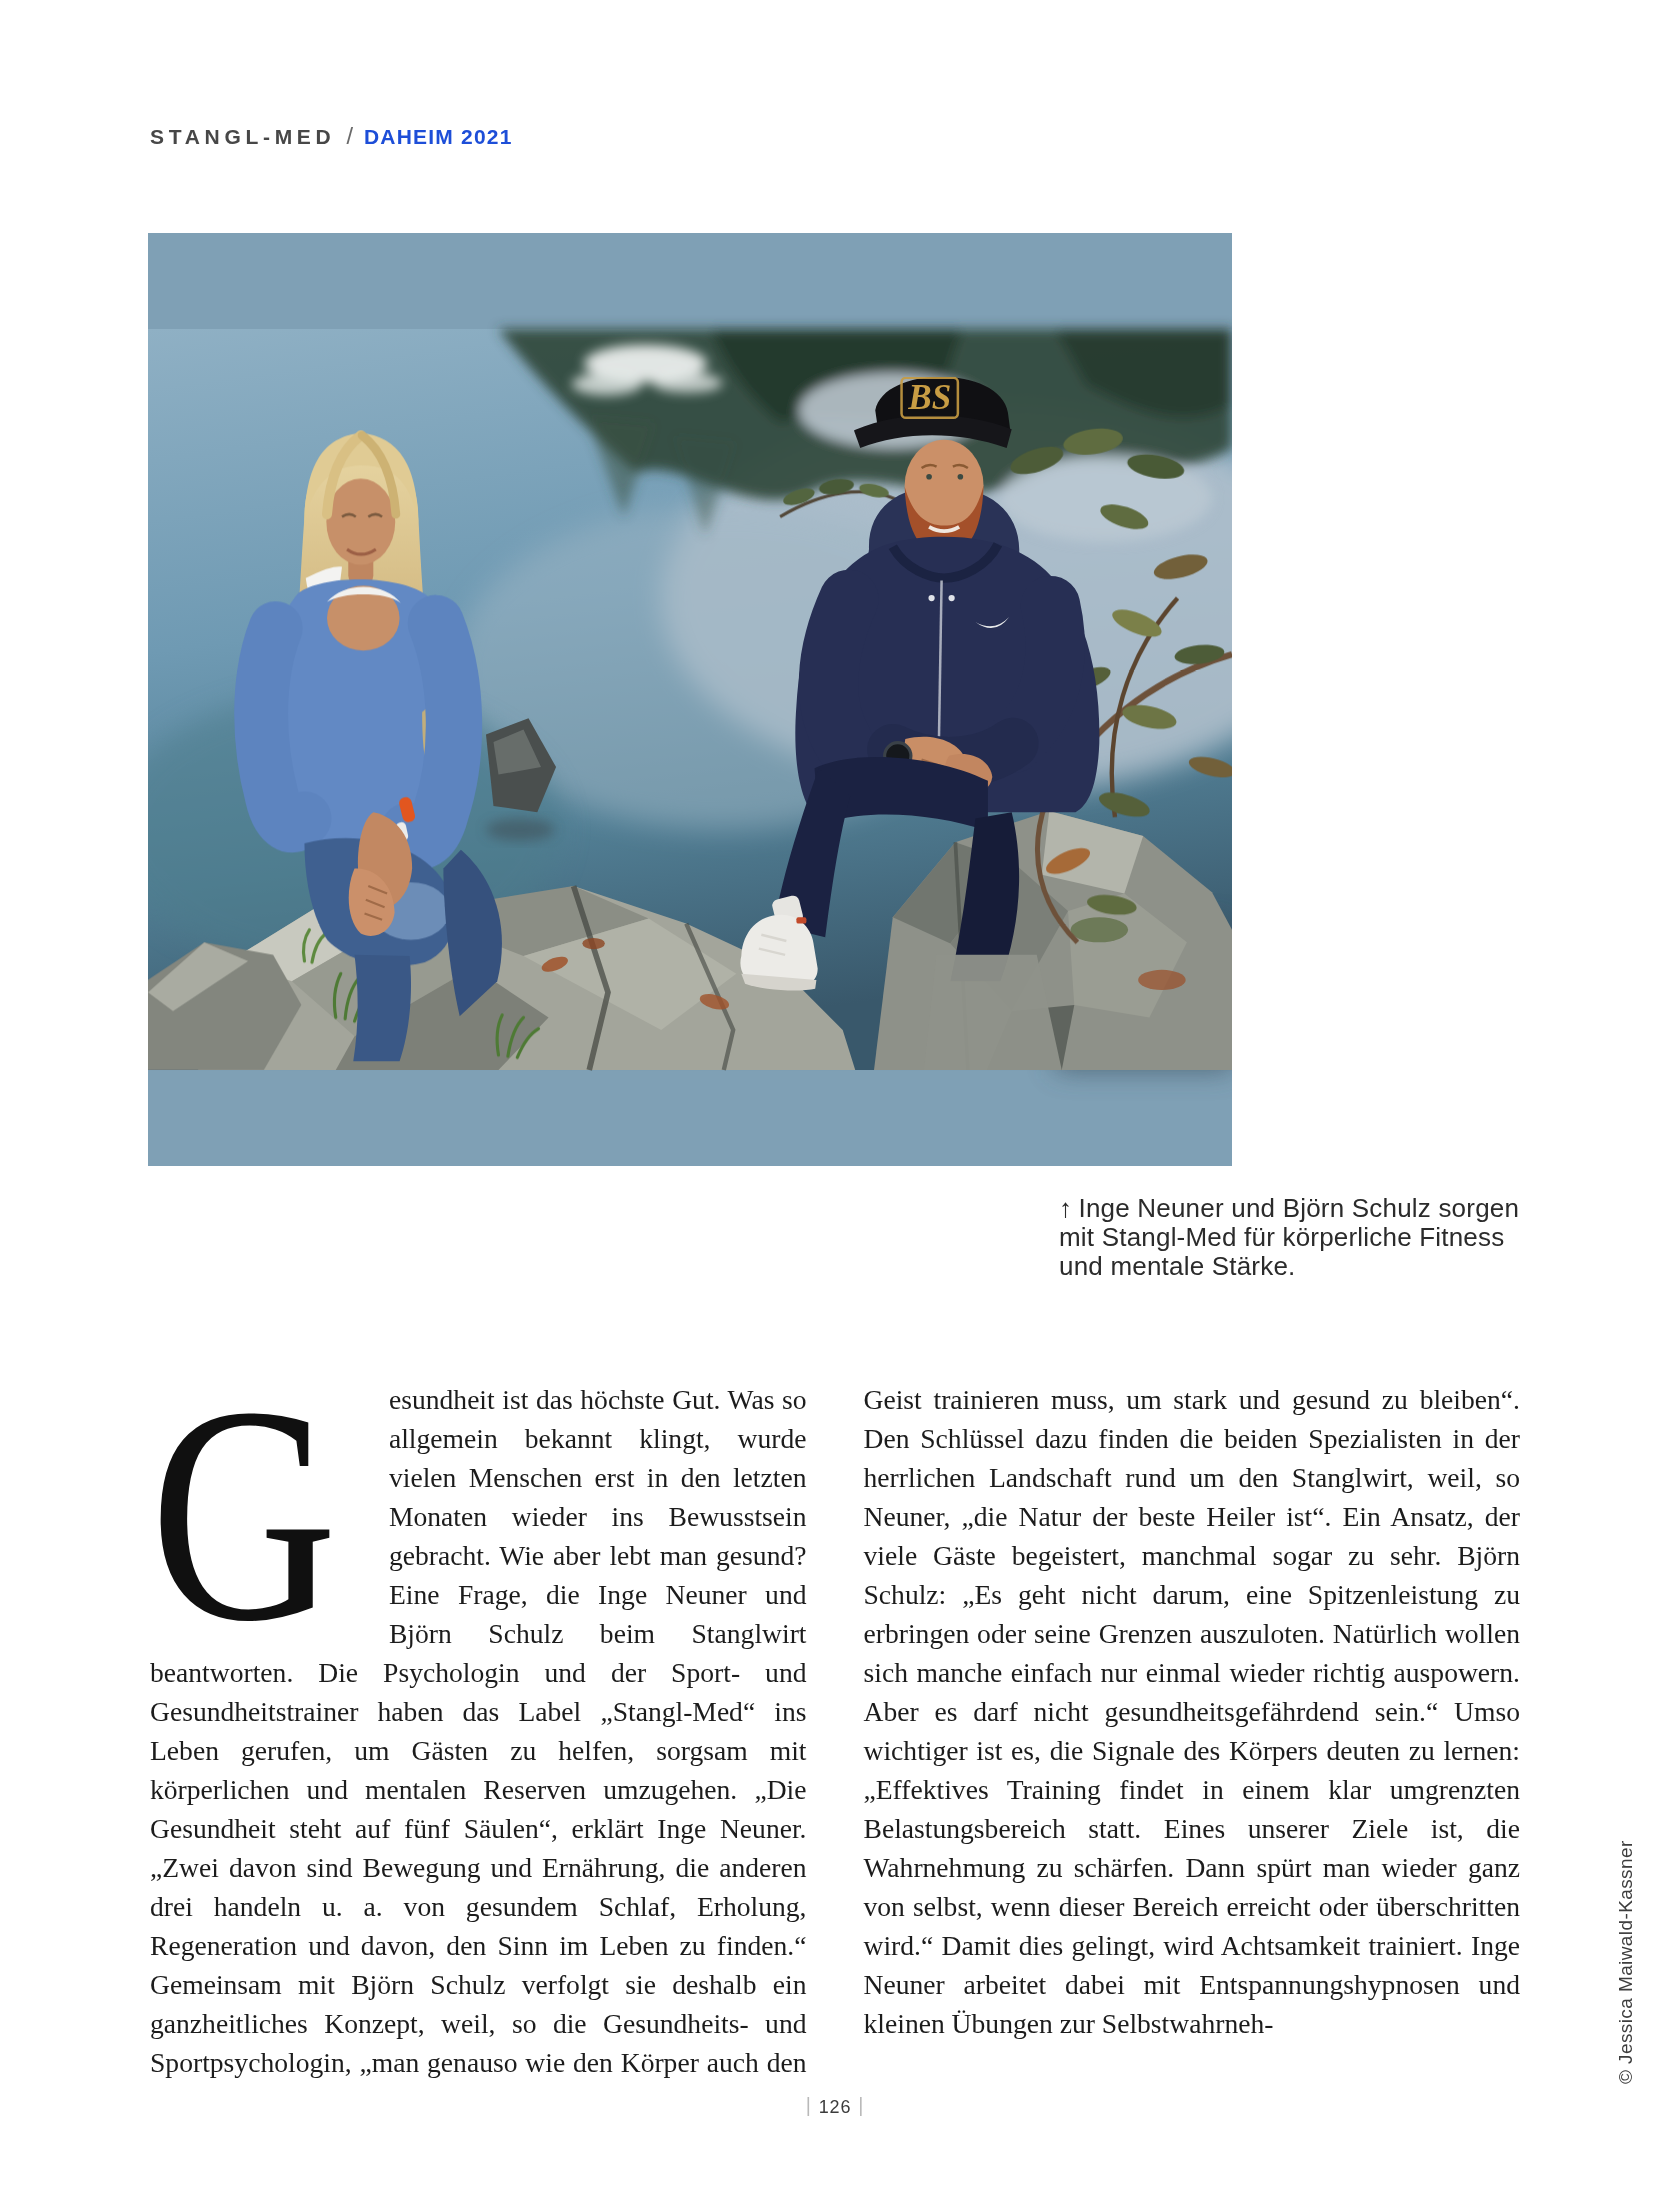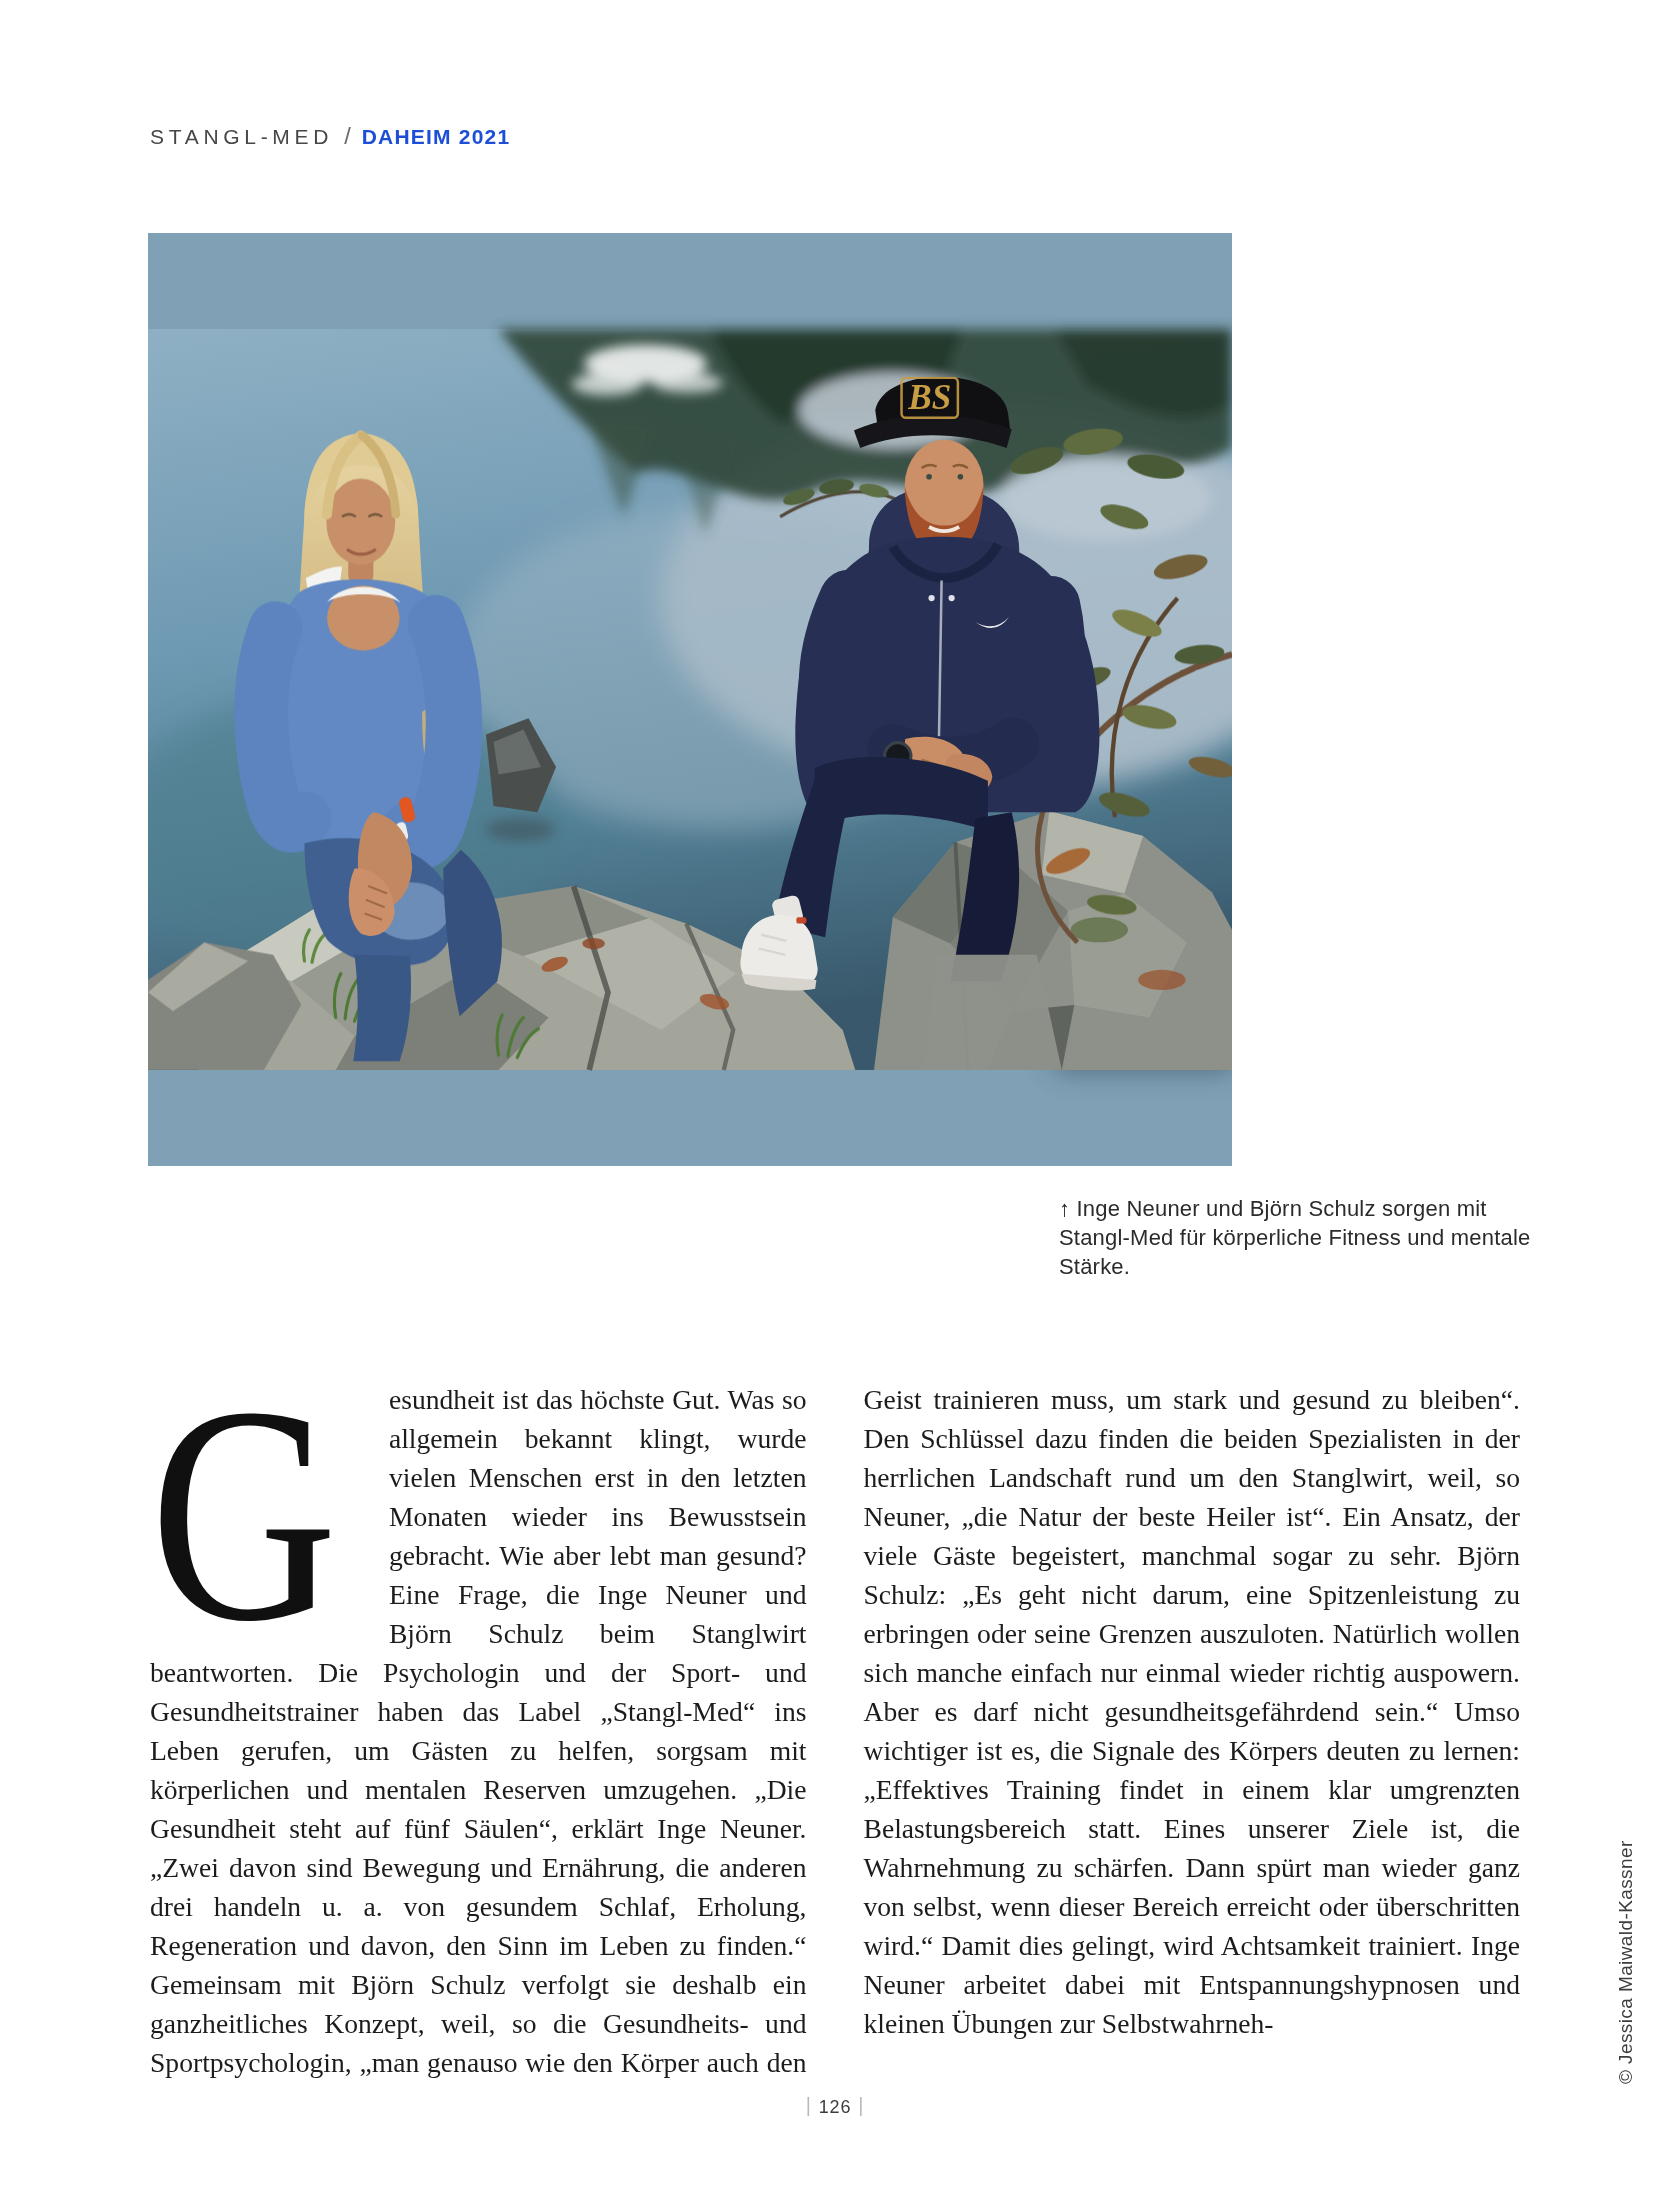--- a/index.html
+++ b/index.html
@@ -10,33 +10,33 @@
     background:#ffffff;
     overflow:hidden;
     font-family:"Liberation Sans", sans-serif;
   }
   
   .header{
     position:absolute; left:150px; top:123px;
     display:flex; align-items:baseline; gap:11px;
     font-size:21px; color:#3f3f3f;
   }
-  .header .brand{letter-spacing:4.7px; font-weight:400; color:#474747;}
+  .header .brand{letter-spacing:4.7px; font-weight:700; color:#474747;}
   .header .sep{font-weight:300; color:#6a6a6a; font-size:23.6px;}
   .header .issue{font-weight:700; letter-spacing:1.2px; color:#1d4ed8;}
   
   .photo{
     position:absolute; left:148px; top:233px;
     width:1084px; height:933px; overflow:hidden; background:#7fa0b5;
   }
   .photo svg{display:block; width:100%; height:100%;}
   
   .caption{
     position:absolute; left:1059px; top:1194px; width:473px;
-    font-size:22px; line-height:29px; color:#2b2b2b; letter-spacing:0.2px;
+    font-size:26px; line-height:29px; color:#2b2b2b; letter-spacing:0.2px;
   }
   .caption .arrow{margin-right:6.3px; color:#2b2b2b;}
   
   .article{
     position:absolute; left:150px; top:1380px;
     width:1370px; height:709px;
     column-count:2; column-gap:57px; column-fill:auto;
     font-family:"Liberation Serif", serif;
     font-size:27.6px; line-height:39px; color:#1c1c1c;
     text-align:justify;

